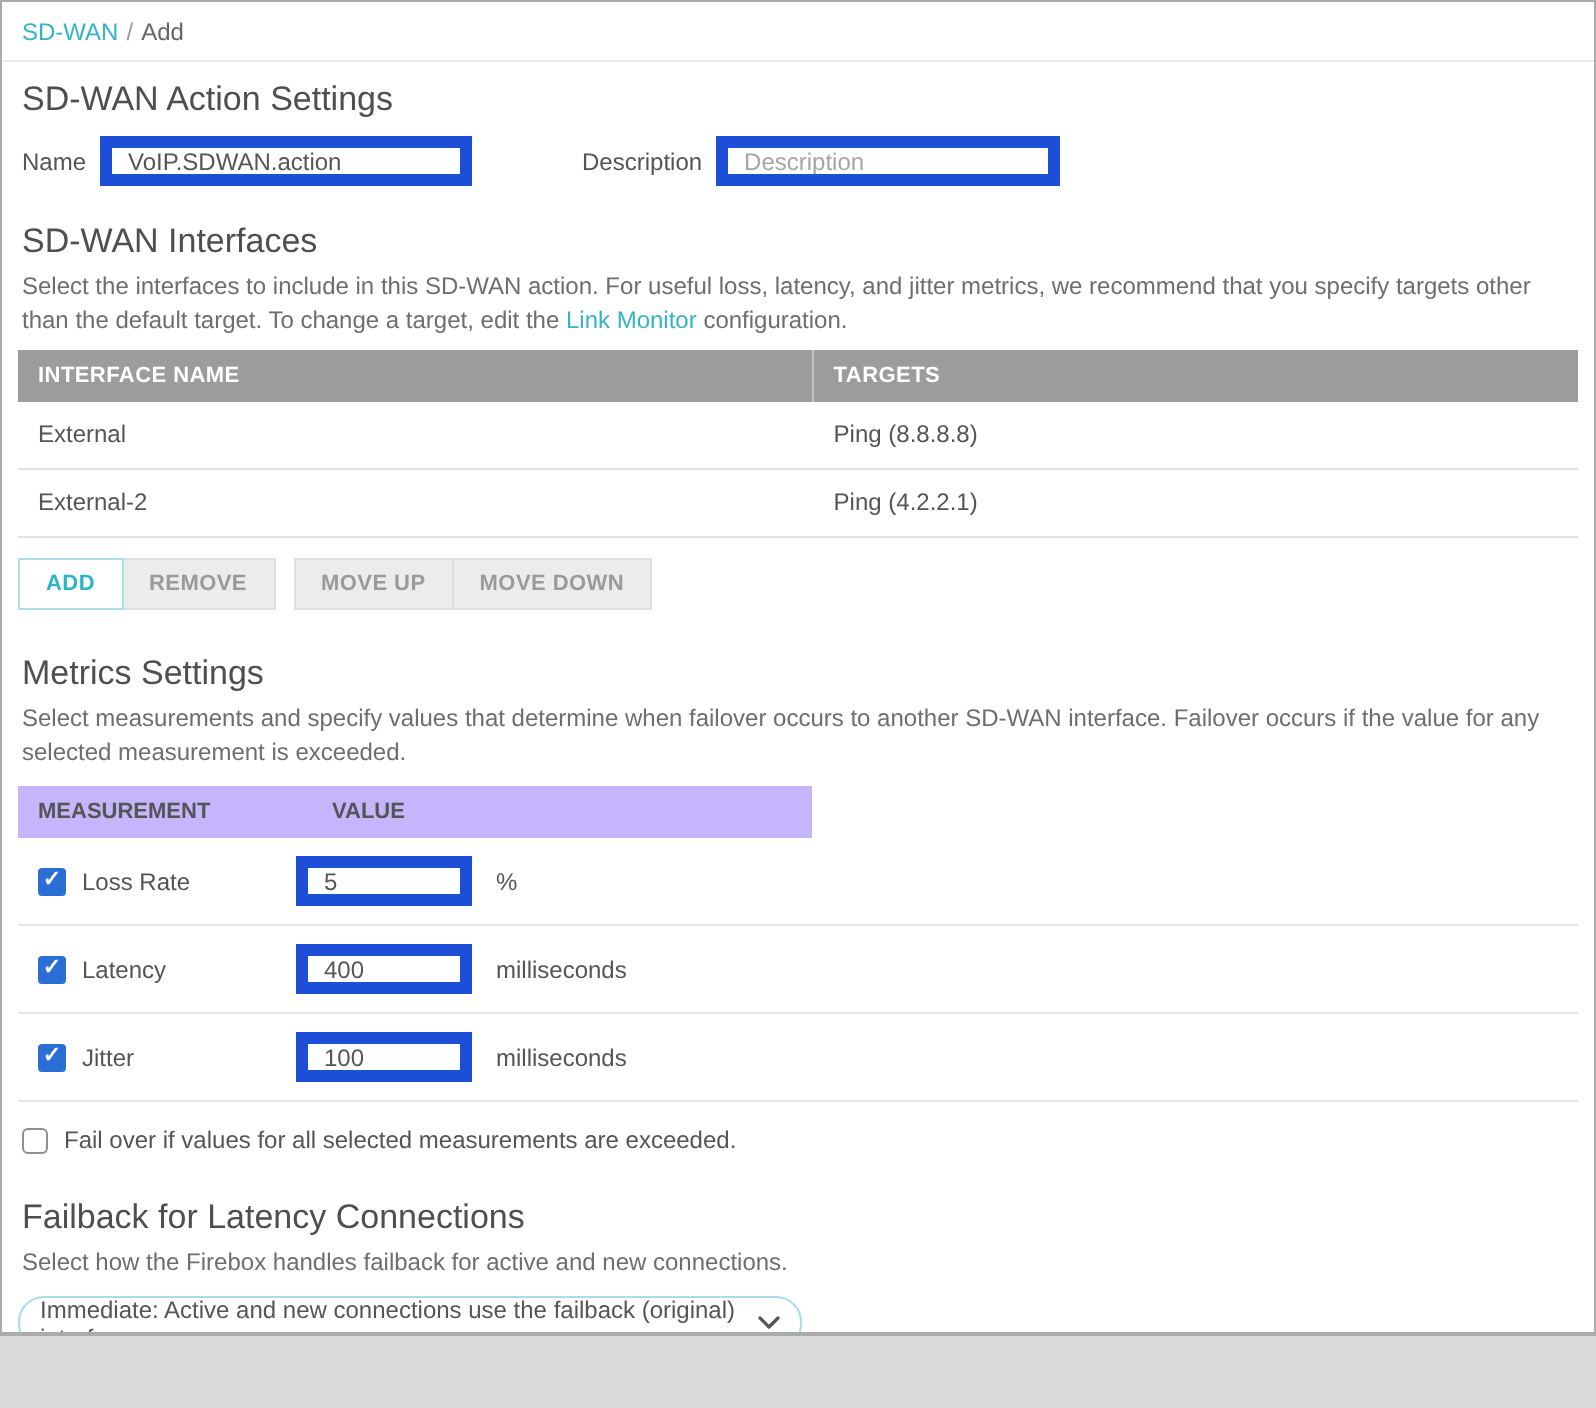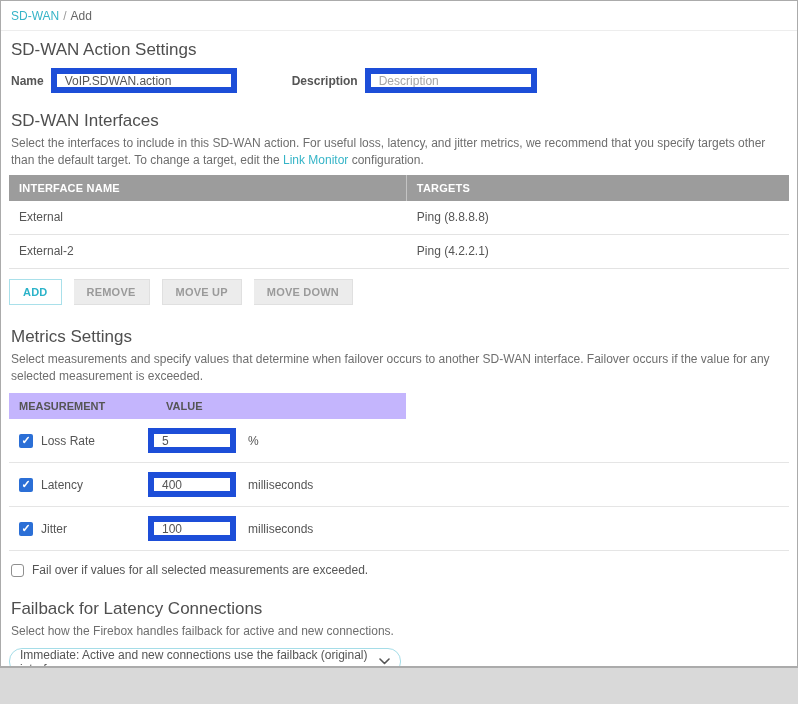--- a/index.html
+++ b/index.html
@@ -16,21 +16,21 @@
   .crumb-sep { color:#9a9a9a; margin:0 4px; }
   .crumb-current { color:#666; }
   
   .section-title { font-size:17px; font-weight:400; color:#4f4f4f; margin:9px 10px 4px; }
   .section-title.mt-lg { margin-top:18px; }
   .section-title.mt-xl { margin-top:22px; }
   .section-desc { font-size:12px; color:#6e6e6e; line-height:1.42; margin:2px 10px 0; }
   .inline-link { color:#35b4c7; cursor:pointer; }
   
   .form-row { display:flex; align-items:center; margin:8px 10px 0; }
-  .field-label { font-size:12px; color:#555; margin-right:7px; white-space:nowrap;font-weight:bold; }
+  .field-label { font-size:12px; color:#555; margin-right:7px; white-space:nowrap; }
   .text-input {
     height:25px; border:6px solid #1d4ed8; font-size:12px; color:#555;
     padding:0 8px; outline:none; font-family:"Liberation Sans", sans-serif; background:#fff;
   }
   .text-input::placeholder { color:#a5a5a5; }
   .name-input { width:186px; }
   .desc-label { margin-left:55px; }
   .desc-input { width:172px; }
   
   .if-table { margin:6px 8px 0; }
@@ -40,21 +40,21 @@
   .if-row { display:flex; font-size:12px; color:#555; border-bottom:1px solid #e3e3e3; cursor:pointer; }
   .if-row .c1 { width:51%; padding:9px 10px 10px; }
   .if-row .c2 { flex:1; padding:9px 10px 10px; }
   
   .btn-row { margin:10px 8px 0; display:flex; }
   .btn {
     font-size:11px; font-weight:700; padding:6px 13px; cursor:pointer;
     background:#ececec; color:#9a9a9a; border:1px solid #e0e0e0;
     font-family:"Liberation Sans", sans-serif; letter-spacing:.02em;
   }
-  .btn + .btn { border-left-width:0;margin-left:12px; }
+  .btn + .btn { border-left-width:0; }
   .btn.primary-outline { background:#fff; color:#2cb3c9; border:1px solid #a9e0ea; }
   .btn-group-gap { margin-left:9px; border-left-width:1px !important; }
   
   .m-head { margin:8px 8px 0; width:397px; display:flex; background:#c4b5fd; color:#555; font-size:11px; font-weight:700; }
   .m-head .c1 { width:147px; padding:7px 0 7px 10px; }
   .m-head .c2 { flex:1; padding:7px 10px; }
   .m-rows { margin:0 8px; }
   .m-row { display:flex; align-items:center; height:44px; border-bottom:1px solid #e5e5e5; }
   .m-label-cell { width:139px; display:flex; align-items:center; padding-left:10px; }
   .checkbox {

